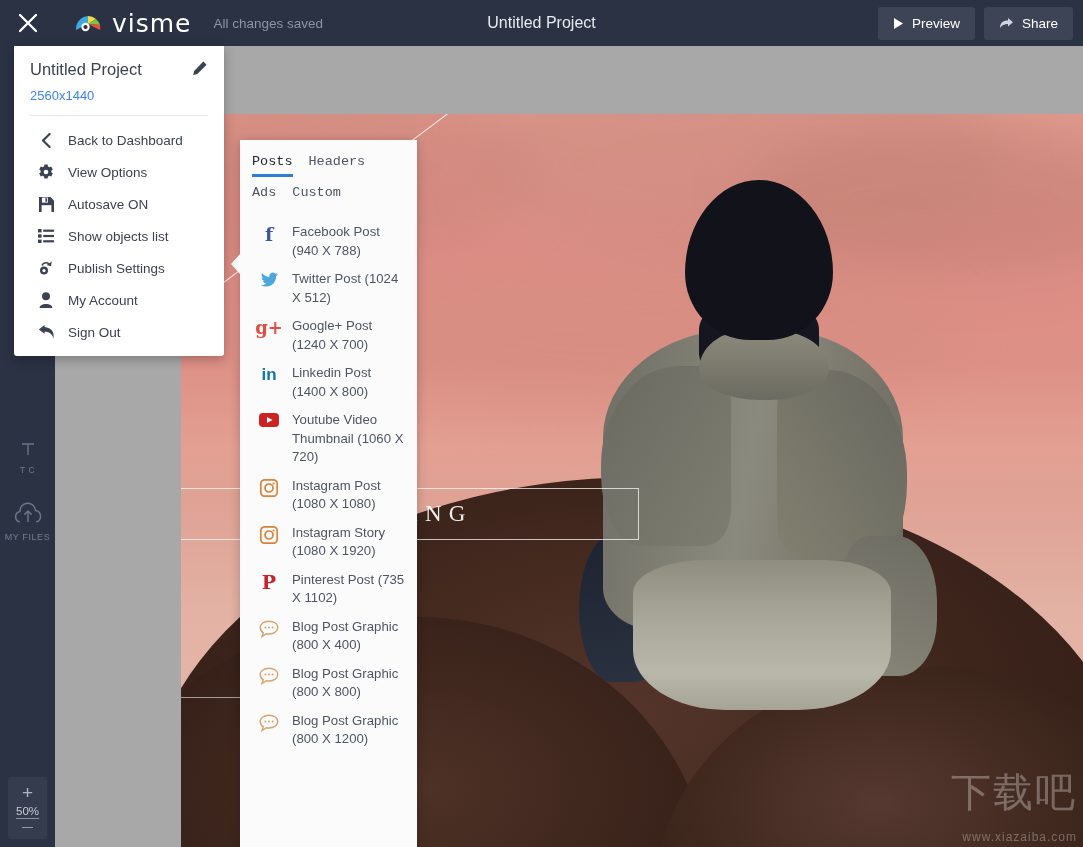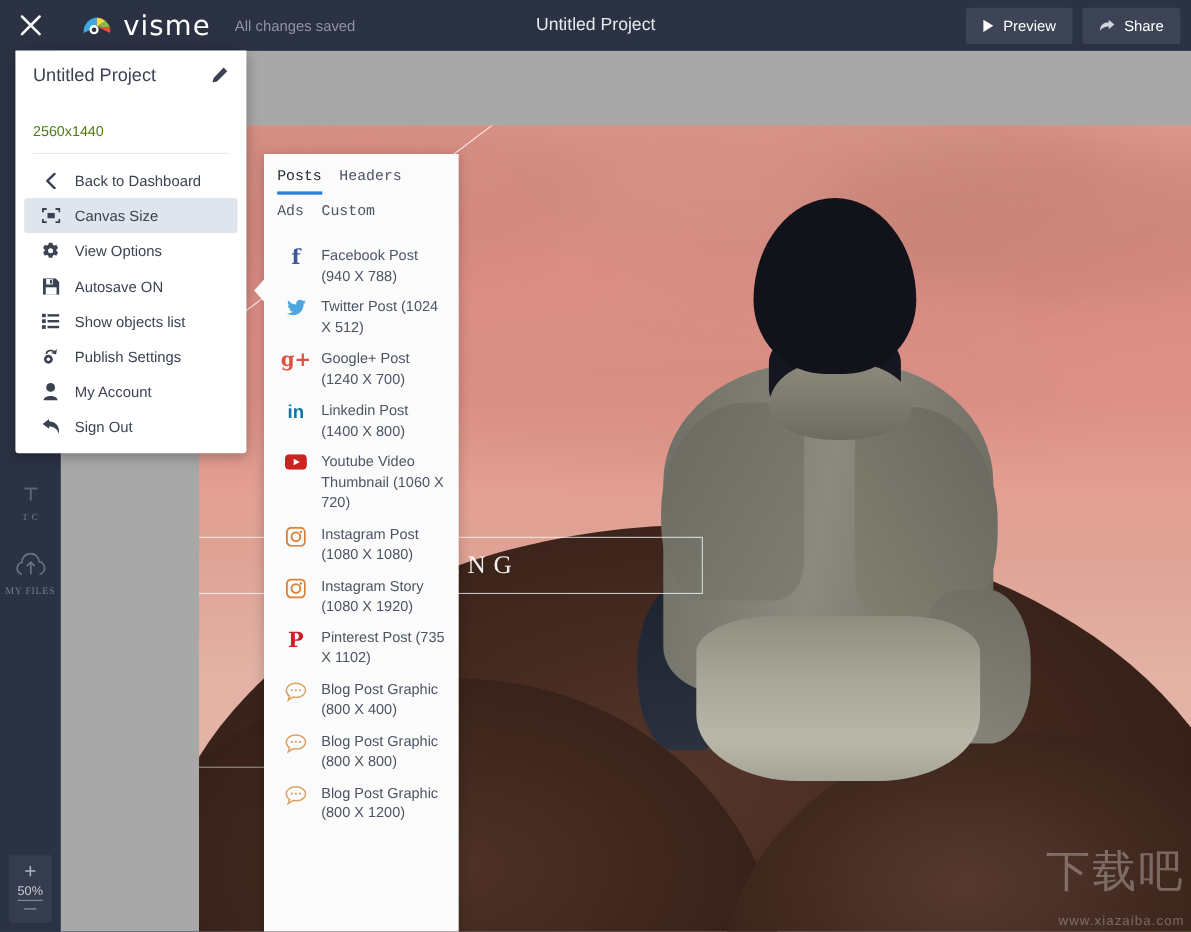--- a/index.html
+++ b/index.html
@@ -44,21 +44,21 @@
   .tbtn.accent { background: #3e7fc1; }
   .tbtn svg { display:block; }
 
   
   .rail {
     position: absolute; left: 0; top: 46px; width: 55px; height: 801px;
     background: #2b3243; z-index: 10;
   }
   .rail-item {
     width: 55px; text-align: center; color: #737c90; font-size: 8.5px;
-    letter-spacing: .6px; padding-top: 6px; font-family: Liberation Serif, serif;
+    letter-spacing: .6px; padding-top: 6px;
   }
   .rail-item .ri-label { display: block; margin-top: 3px; }
   .rail-icon { height: 26px; display: flex; align-items: center; justify-content: center; }
   .rail-spacer { height: 10px; }
   .zoomctl {
     position: absolute; left: 8px; bottom: 8px; width: 39px; height: 62px;
     background: #343c4e; border-radius: 3px; color: #c7ccd6;
     display: flex; flex-direction: column; align-items: center; justify-content: center;
     cursor: pointer;
   }
@@ -166,21 +166,21 @@
 
   
   .menu {
     position: absolute; left: 14px; top: 46px; width: 210px;
     background: #ffffff; border-radius: 0 0 3px 3px;
     box-shadow: 0 3px 12px rgba(0,0,0,.28); z-index: 50; padding-bottom: 8px;
   }
   .menu-head { padding: 14px 16px 0 16px; display: flex; align-items: flex-start; }
   .menu-title { font-size: 16.5px; color: #3b4252; flex: 1; }
   .pencil { cursor: pointer; }
-  .menu-dim { padding: 8px 16px 12px 16px; font-size: 13px; color: #4d7c0f; margin-top: 23px; }
+  .menu-dim { padding: 8px 16px 12px 16px; font-size: 13px; color: #3b82f6; }
   .menu-sep { height: 1px; background: #e4e7ec; margin: 0 16px; }
   .menu-list { padding-top: 8px; }
   .menu-item {
     display: flex; align-items: center; gap: 12px; height: 32px;
     padding: 0 14px 0 14px; margin: 0 8px; border-radius: 3px;
     color: #3b4252; font-size: 13.5px; cursor: pointer;
   }
   .menu-item.active { background: #dfe5ec; }
   .mi-icon { width: 20px; display: flex; justify-content: center; align-items: center; }
   .mi-label { white-space: nowrap; }
@@ -504,29 +504,20 @@
 
       <div class="menu-item">
         <span class="mi-icon">
           <svg width="11" height="15" viewBox="0 0 11 15">
               <path d="M8.6 1 L2 7.5 L8.6 14" stroke="#3b4252" stroke-width="2.2" fill="none" stroke-linecap="round" stroke-linejoin="round"></path>
             </svg>
         </span>
         <span class="mi-label">Back to Dashboard</span>
       </div>
 
-      <div class="menu-item active">
-        <span class="mi-icon">
-          <svg width="17" height="14" viewBox="0 0 17 14">
-            <path d="M1 4 L1 1 L4.5 1 M12.5 1 L16 1 L16 4 M16 10 L16 13 L12.5 13 M4.5 13 L1 13 L1 10" stroke="#3b4252" stroke-width="1.7" fill="none"></path>
-            <rect x="5.2" y="4.6" width="6.6" height="4.8" fill="#3b4252"></rect>
-          </svg>
-        </span>
-        <span class="mi-label">Canvas Size</span>
-      </div>
 
       <div class="menu-item">
         <span class="mi-icon">
           <svg width="16" height="16" viewBox="0 0 16 16">
             <path d="M6.4 0.6h3.2l.4 2a5.6 5.6 0 0 1 1.3.75l1.9-.75 1.6 2.8-1.5 1.35a5.6 5.6 0 0 1 0 1.5l1.5 1.35-1.6 2.8-1.9-.75a5.6 5.6 0 0 1-1.3.75l-.4 2H6.4l-.4-2a5.6 5.6 0 0 1-1.3-.75l-1.9.75-1.6-2.8 1.5-1.35a5.6 5.6 0 0 1 0-1.5L1.2 5.4l1.6-2.8 1.9.75A5.6 5.6 0 0 1 6 2.6Z" fill="#3b4252"></path>
             <circle cx="8" cy="8" r="2.3" fill="#ffffff"></circle>
           </svg>
         </span>
         <span class="mi-label">View Options</span>
       </div>

